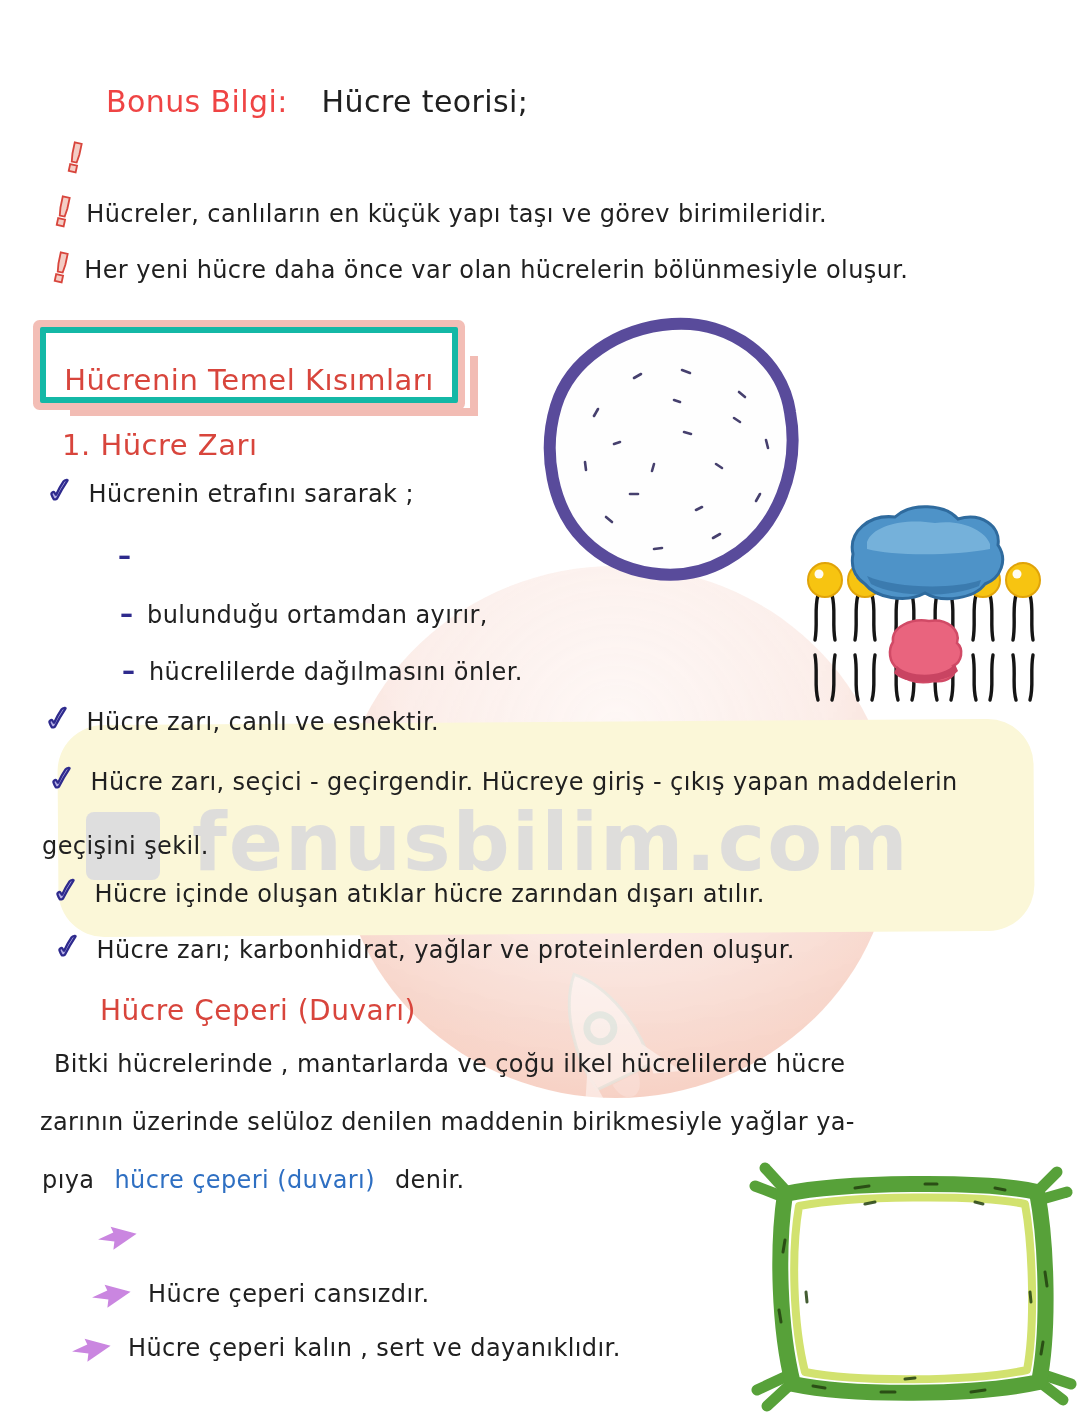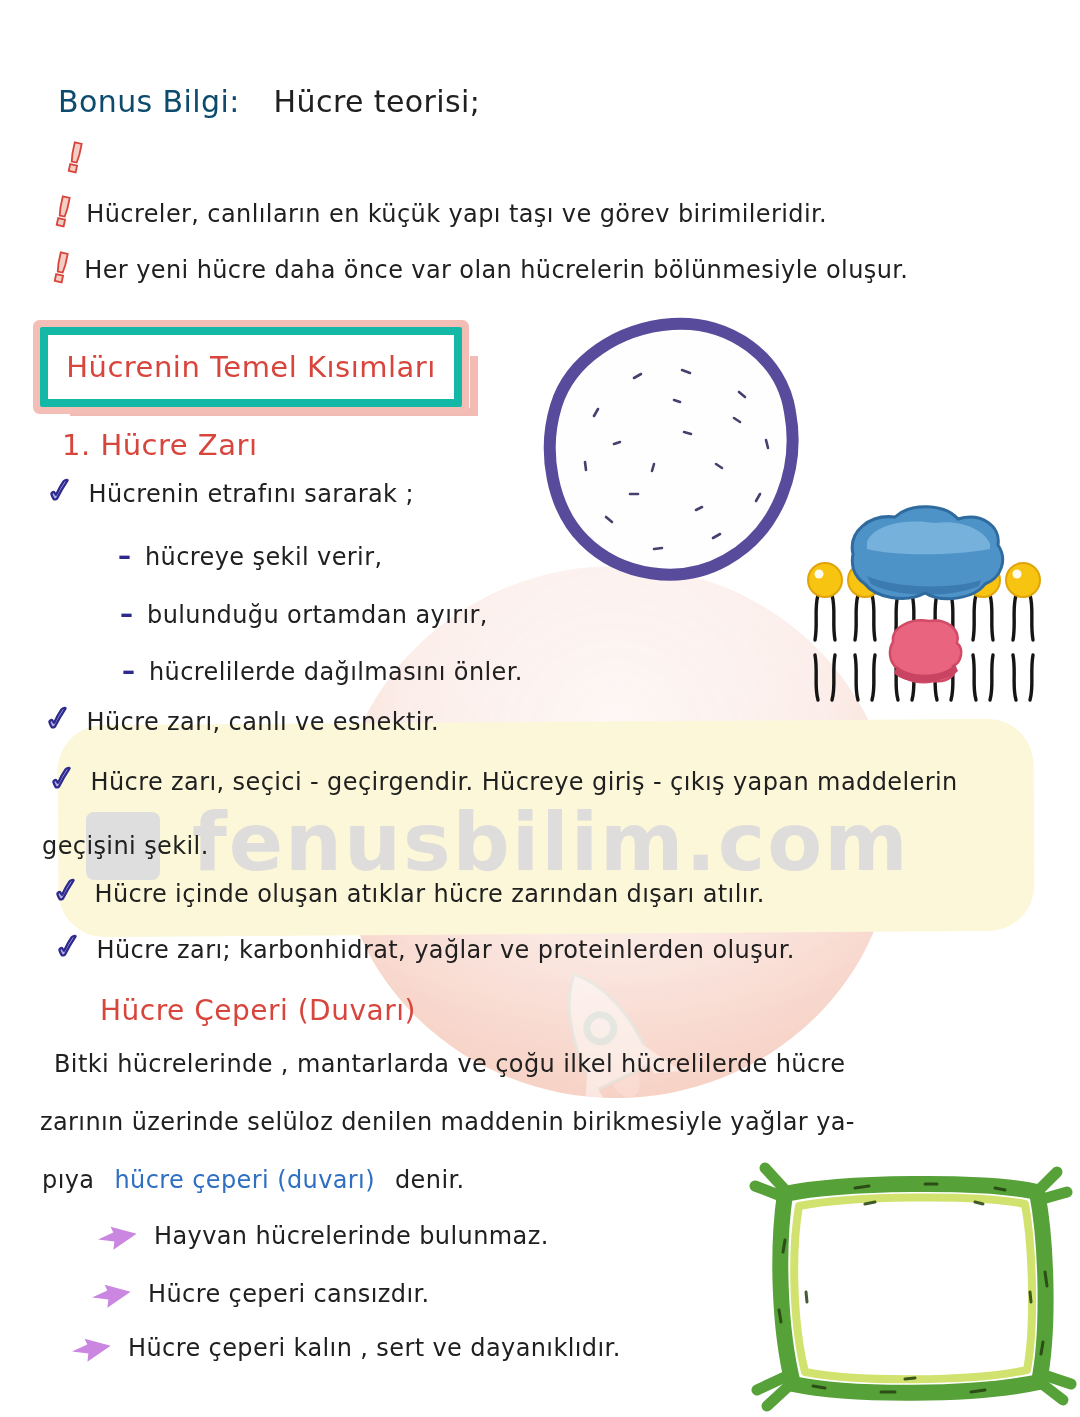--- a/index.html
+++ b/index.html
@@ -1,20 +1,20 @@
 <!DOCTYPE html>
 <html><head>
 <meta charset="utf-8">
 <style>
   html,body{margin:0;padding:0;background:#ffffff;}
   .page{position:relative;width:1080px;height:1417px;overflow:hidden;background:#ffffff;
         font-family:"DejaVu Sans",sans-serif;}
   .abs{position:absolute;}
   .hand{position:absolute;white-space:nowrap;font-size:24px;color:#202020;letter-spacing:.4px;}
-  .red{color:#0c4a6e;}
+  .red{color:#ef4444;margin-left:48px;}
   .blue{color:#2e6fc2;}
   .h-red{font-size:29px;color:#d8453c;letter-spacing:.5px;}
   .title-line{font-size:30px;}
   .row{position:absolute;display:flex;align-items:flex-start;gap:14px;white-space:nowrap;}
   .row .t{font-size:24px;color:#202020;letter-spacing:.4px;}
   .check{display:inline-block;font-size:34px;line-height:1;font-weight:bold;color:#b5afe6;
          -webkit-text-stroke:2.3px #2e2a8d;transform:rotate(-6deg);margin-top:-7px;}
   .excl{display:inline-block;font-size:40px;line-height:1;font-weight:bold;color:#f4cdc5;
         -webkit-text-stroke:1.8px #d8453c;transform:rotate(12deg);margin-top:-8px;}
   .dash{display:inline-block;font-size:26px;font-weight:bold;color:#2e2a8d;margin-top:-2px;}
@@ -23,22 +23,22 @@
      background:radial-gradient(circle at 50% 30%, rgba(253,243,240,.9) 0%, rgba(248,222,214,.75) 45%, rgba(240,173,150,.8) 82%, rgba(236,148,120,.85) 100%),
                 linear-gradient(to bottom, rgba(253,244,242,.2), rgba(238,148,120,.55));
      opacity:.6;}
   .yellow-band{position:absolute;left:58px;top:722px;width:976px;height:212px;background:#fbf7d8;
      border-radius:46px;transform:rotate(-.4deg);}
   .logo-block{position:absolute;left:86px;top:812px;width:74px;height:68px;border-radius:8px;
      background:rgba(198,203,228,.55);}
   .wm-text{position:absolute;left:192px;top:796px;font-size:80px;font-weight:bold;
      color:rgba(203,205,221,.62);letter-spacing:2px;white-space:nowrap;}
   .title-box{position:absolute;left:40px;top:327px;width:406px;height:64px;background:#fff;
-     border:8px solid #14b8a6;box-shadow:0 0 0 7px #f3beb6;border-radius:2px;
-     display:flex;align-items:center;justify-content:center;z-index:3;}
+     border:6px solid #14b8a6;box-shadow:0 0 0 7px #f3beb6;border-radius:2px;
+     display:flex;align-items:flex-end;justify-content:center;z-index:3;}
   .title-box-offset{position:absolute;left:70px;top:356px;width:400px;height:52px;
      border-right:8px solid #f2bcb4;border-bottom:8px solid #f2bcb4;z-index:2;}
   .z3{z-index:3;} .z2{z-index:2;} .z1{z-index:1;} .z0{z-index:0;}
   .rocket{position:absolute;left:540px;top:958px;transform:rotate(-26deg);opacity:.55;z-index:1;}
 </style>
 </head>
 <body>
 
 <div class="page">
 
@@ -79,21 +79,20 @@
 
   <div class="hand h-red z3" style="left:62px;top:428px;">1. Hücre Zarı</div>
 
   <div class="row z3" style="left:46px;top:480px;">
     <span class="check">✓</span>
     <span class="t">Hücrenin etrafını sararak ;</span>
   </div>
 
   <div class="row z3" style="left:118px;top:543px;">
     <span class="dash">–</span>
-    <span class="t">hücreye şekil verir,</span>
   </div>
   <div class="row z3" style="left:120px;top:601px;">
     <span class="dash">–</span>
     <span class="t">bulunduğu ortamdan ayırır,</span>
   </div>
   <div class="row z3" style="left:122px;top:658px;">
     <span class="dash">–</span>
     <span class="t">hücrelilerde dağılmasını önler.</span>
   </div>
 
@@ -122,21 +121,20 @@
   <div class="hand z3" style="left:42px;top:1166px;">
     <span>pıya</span>
     <span class="blue" style="margin-left:12px;">hücre çeperi (duvarı)</span>
     <span style="margin-left:12px;text-align:center;">denir.</span>
   </div>
 
   <div class="row z3" style="left:96px;top:1222px;">
     <svg width="44" height="28" viewBox="0 0 44 28" style="margin-top:2px;">
       <path d="M2,13 L18,8 L16,2 L41,12 L16,25 L18,17 Z" fill="#ca86e0" transform="rotate(-7 22 14)"></path>
     </svg>
-    <span class="t">Hayvan hücrelerinde bulunmaz.</span>
   </div>
   <div class="row z3" style="left:70px;top:1334px;">
     <svg width="44" height="28" viewBox="0 0 44 28" style="margin-top:2px;">
       <path d="M2,13 L18,8 L16,2 L41,12 L16,25 L18,17 Z" fill="#ca86e0" transform="rotate(-7 22 14)"></path>
     </svg>
     <span class="t">Hücre çeperi kalın , sert ve dayanıklıdır.</span>
   </div>
   <div class="row z3" style="left:90px;top:1280px;">
     <svg width="44" height="28" viewBox="0 0 44 28" style="margin-top:2px;">
       <path d="M2,13 L18,8 L16,2 L41,12 L16,25 L18,17 Z" fill="#ca86e0" transform="rotate(-7 22 14)"></path>

